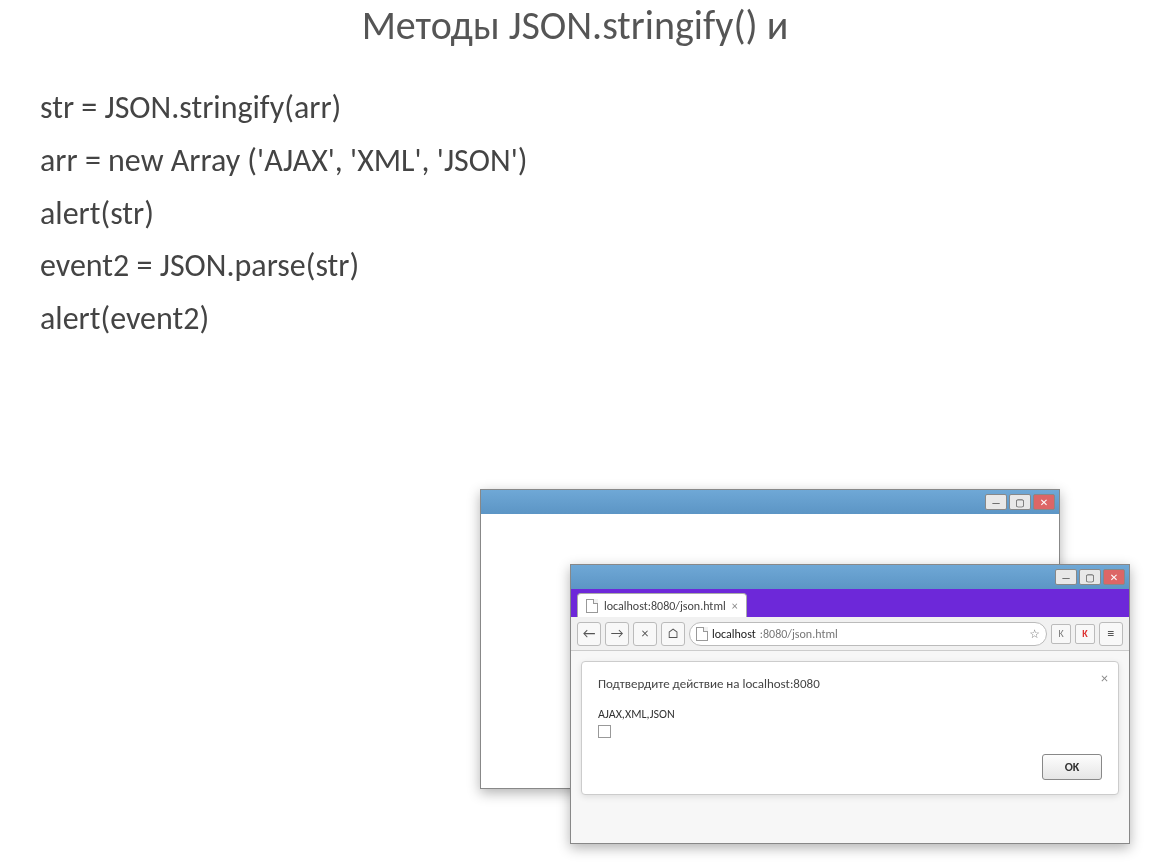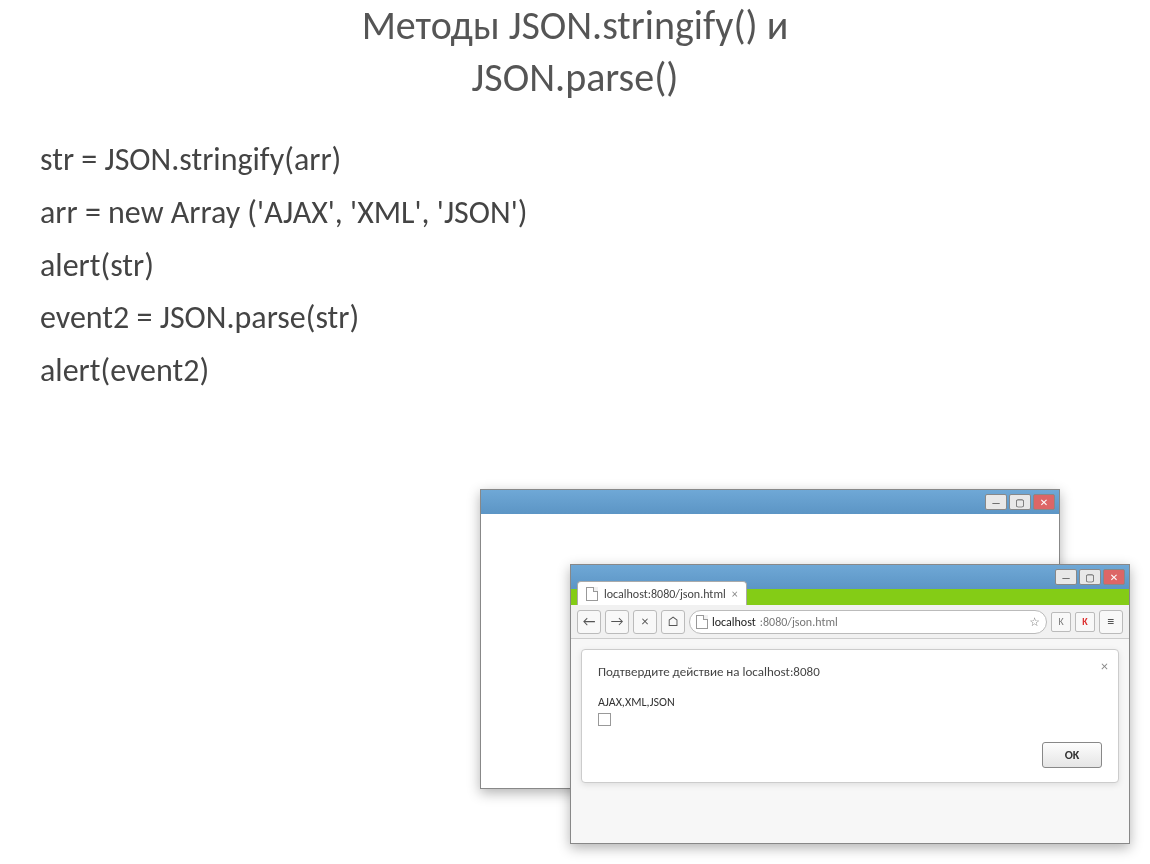--- a/index.html
+++ b/index.html
@@ -66,22 +66,22 @@
       border: 1px solid #888;
       border-radius: 2px;
       font-size: 10px;
       display: flex;
       align-items: center;
       justify-content: center;
       color: #333;
     }
     .win-btn.close { background: #d66; color: #fff; }
     .tab-bar {
-      height: 16px;
-      background: #84cc16;
+      height: 28px;
+      background: #6d28d9;
       display: flex;
       align-items: flex-end;
       padding-left: 6px;
     }
     .tab {
       background: #fff;
       border: 1px solid #aaa;
       border-bottom: none;
       border-radius: 4px 4px 0 0;
       height: 24px;
@@ -217,21 +217,20 @@
       background: #f1f1f1;
       border-left: 1px solid #999;
       border-bottom: 1px solid #999;
     }
   </style>
 </head>
 <body>
 
 <h1 class="slide-title">
   <span>Методы JSON.stringify() и</span><br>
-  <span>JSON.parse()</span>
 </h1>
 
 <div class="content">
   <p>str = JSON.stringify(arr)</p>
   <p>arr = new Array ('AJAX', 'XML', 'JSON')</p>
   <p>alert(str)</p>
   <p>event2 = JSON.parse(str)</p>
   <p>alert(event2)</p>
 </div>
 

